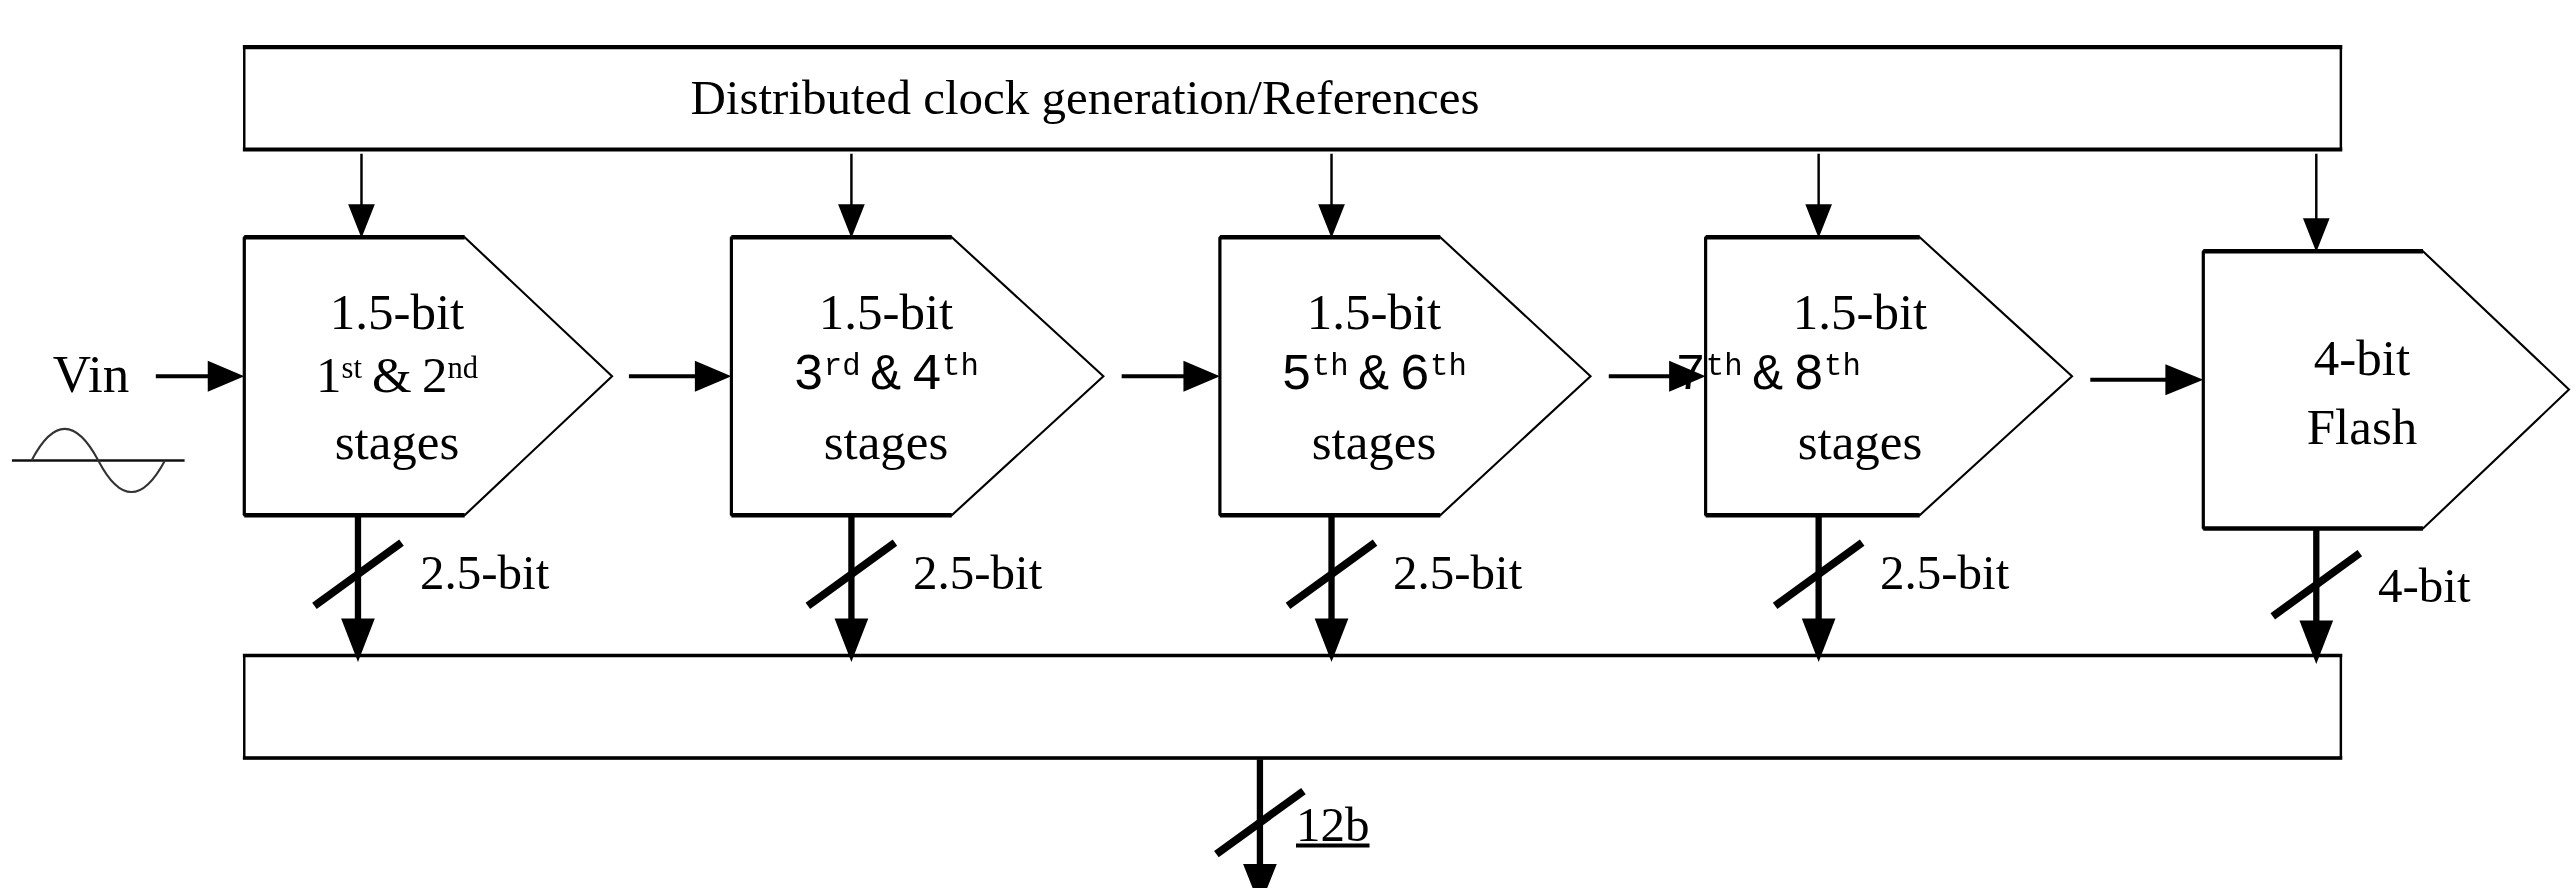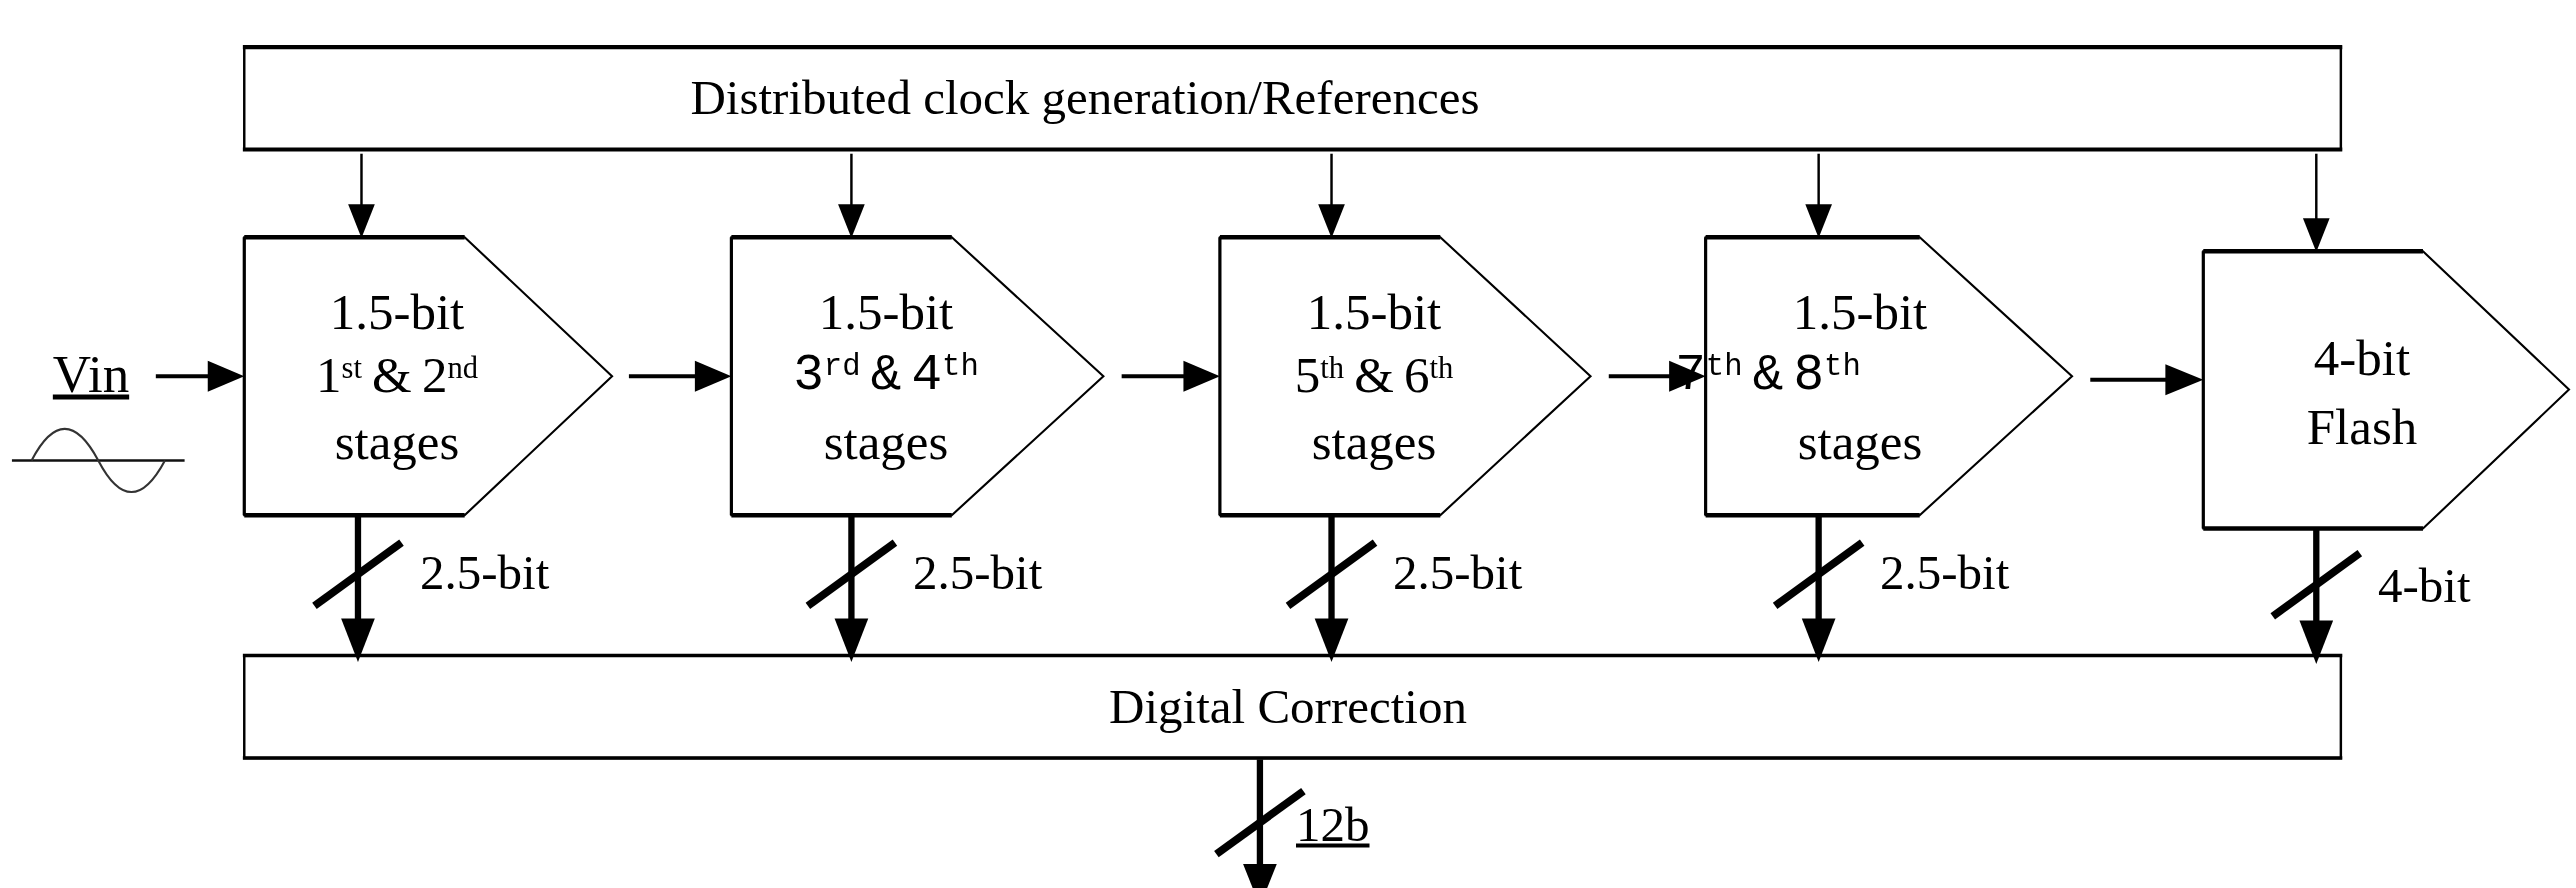--- a/index.html
+++ b/index.html
@@ -175,45 +175,44 @@
 
     <g>
       <line x1="1795" y1="1039" x2="1795" y2="1192" stroke="#000" stroke-width="9"></line>
       <polygon points="1771,1188 1819,1188 1795,1248" fill="#000"></polygon>
       <line x1="1733" y1="1174" x2="1857" y2="1084" stroke="#000" stroke-width="11"></line>
     </g>
   </svg>
 
   <div class="txt box-label" style="left:1085px; top:67px;">Distributed clock generation/References</div>
 
-  <div class="txt vin-label" style="left:91px; top:344px;text-decoration:underline;">Vin</div>
+  <div class="txt vin-label" style="left:91px; top:344px;">Vin</div>
 
   <div class="txt stage-line" style="left:397px; top:282px;">1.5-bit</div>
   <div class="txt stage-line" style="left:397px; top:345px;"><span>1</span><sup>st</sup><span class="amp">&amp;</span><span>2</span><sup>nd</sup></div>
   <div class="txt stage-line" style="left:397px; top:412px;">stages</div>
 
   <div class="txt stage-line" style="left:886px; top:282px;">1.5-bit</div>
   <div class="txt stage-line" style="left:886px; top:345px;font-family:Liberation Mono, monospace;"><span>3</span><sup>rd</sup><span class="amp">&amp;</span><span>4</span><sup>th</sup></div>
   <div class="txt stage-line" style="left:886px; top:412px;">stages</div>
 
   <div class="txt stage-line" style="left:1374px; top:282px;">1.5-bit</div>
-  <div class="txt stage-line" style="left:1374px; top:345px;"><span>5</span><sup>th</sup><span class="amp">&amp;</span><span>6</span><sup>th</sup></div>
+  <div class="txt stage-line" style="left:1374px; top:345px;font-family:Liberation Mono, monospace;"><span>5</span><sup>th</sup><span class="amp">&amp;</span><span>6</span><sup>th</sup></div>
   <div class="txt stage-line" style="left:1374px; top:412px;">stages</div>
 
   <div class="txt stage-line" style="left:1860px; top:282px;">1.5-bit</div>
   <div class="txt stage-line" style="left:1768px; top:345px;font-family:Liberation Mono, monospace;"><span>7</span><sup>th</sup><span class="amp">&amp;</span><span>8</span><sup>th</sup></div>
   <div class="txt stage-line" style="left:1860px; top:412px;">stages</div>
 
   <div class="txt stage-line" style="left:2362px; top:328px;">4-bit</div>
   <div class="txt stage-line" style="left:2362px; top:397px;">Flash</div>
 
   <div class="txt anchor-left bus-label" style="left:420px; top:542px;">2.5-bit</div>
   <div class="txt anchor-left bus-label" style="left:913px; top:542px;">2.5-bit</div>
   <div class="txt anchor-left bus-label" style="left:1393px; top:542px;">2.5-bit</div>
   <div class="txt anchor-left bus-label" style="left:1880px; top:542px;">2.5-bit</div>
   <div class="txt anchor-left bus-label" style="left:2378px; top:555px;">4-bit</div>
 
-  <div class="txt box-label" style="left:1288px; top:676px;">Digital Correction</div>
 
   <div class="txt anchor-left output-label" style="left:1296px; top:794px;text-decoration:underline;">12b</div>
 
 </div>
 
 
 </body></html>

